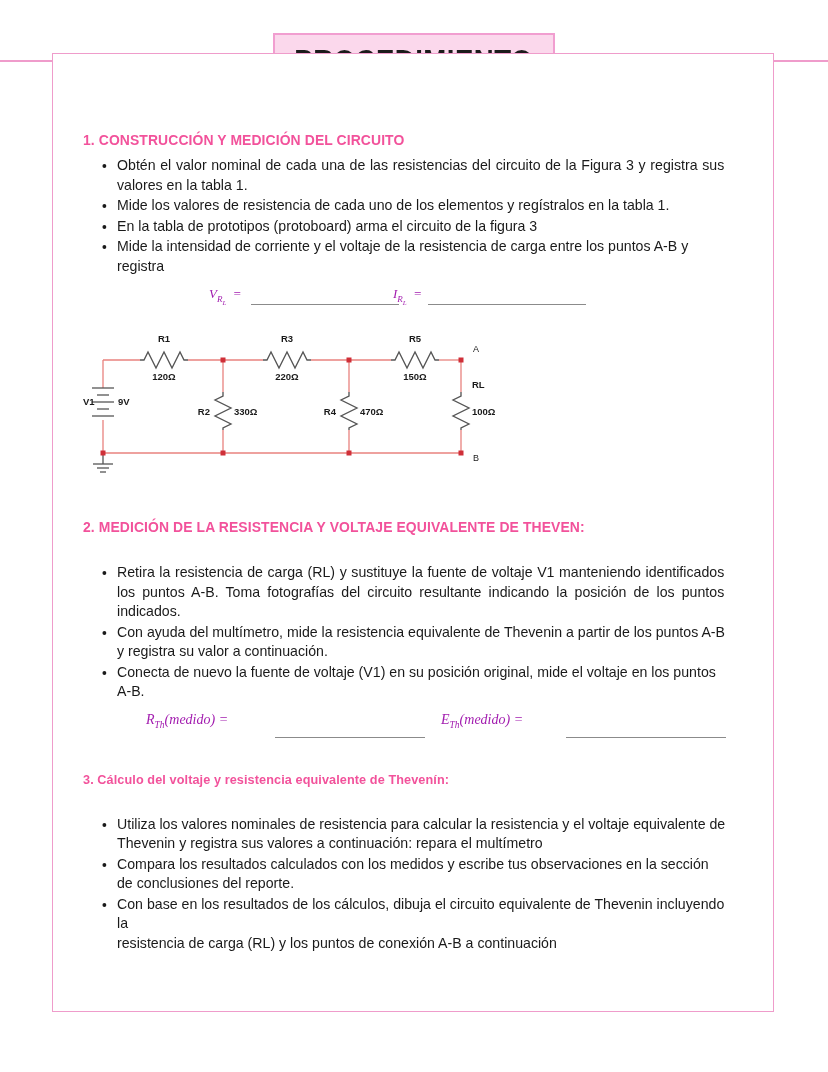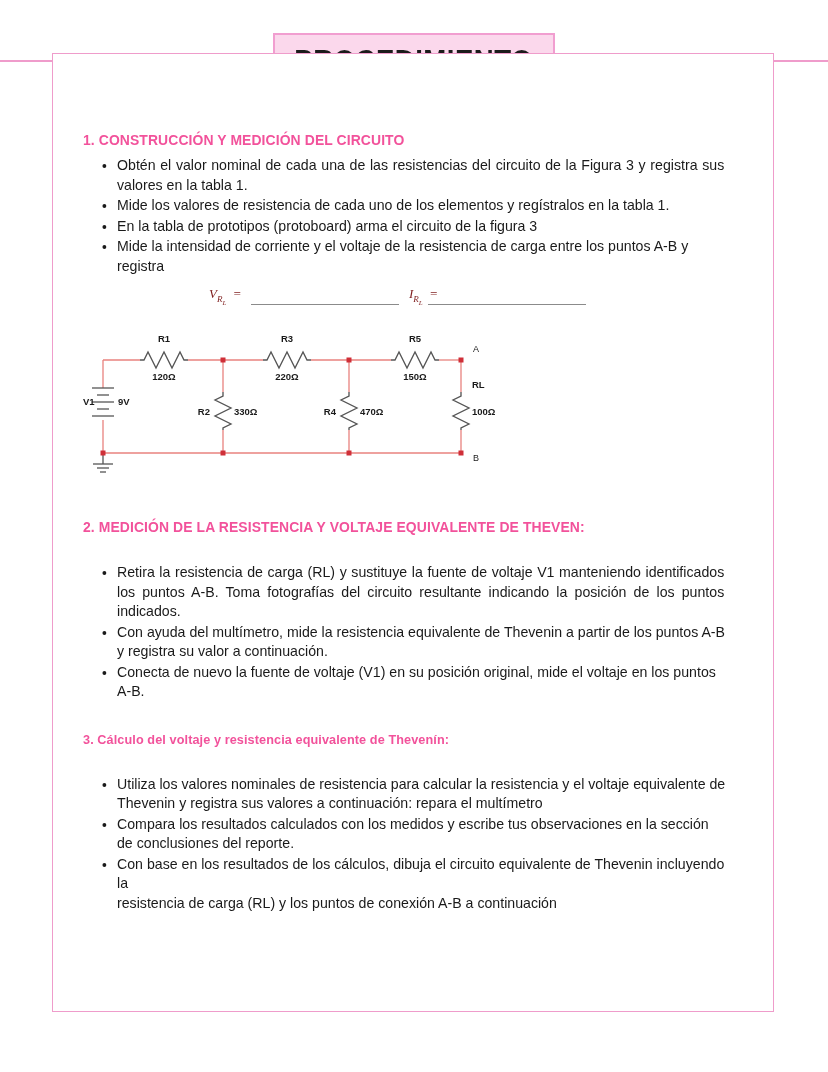--- a/index.html
+++ b/index.html
@@ -90,21 +90,21 @@
     left:-15px; top:8px;
     width:4px;height:4px;border-radius:50%;
     background:#1a1a1a;
   }
   li.justify{ text-align:justify; padding-right:4px; }
 
   
   .math{
     font-family:"Liberation Serif","DejaVu Serif",serif;
     font-style:italic;
-    color:#7f1d1d;
+    color:#a21caf;
   }
   .mrow{ position:relative; height:34px; }
   .mlabel{ position:absolute; font-size:13px; white-space:nowrap; }
   .mlabel sub{ font-size:9px; font-style:italic; }
   .mline{
     position:absolute;
     height:1.2px;
     background:#8b8b8b;
   }
 
@@ -148,21 +148,21 @@
   <ul class="bullets">
     <li class="justify">Obtén el valor nominal de cada una de las resistencias del circuito de la Figura 3 y registra sus valores en la tabla 1.</li>
     <li>Mide los valores de resistencia de cada uno de los elementos y regístralos en la tabla 1.</li>
     <li>En la tabla de prototipos (protoboard) arma el circuito de la figura 3</li>
     <li>Mide la intensidad de corriente y el voltaje de la resistencia de carga entre los puntos A-B y registra</li>
   </ul>
 
   <div class="mrow math" style="margin-top:4px;">
     <span class="mlabel" style="left:126px;top:2px;">V<sub>R<sub style="font-size:7px">L</sub></sub> &nbsp;=</span>
     <div class="mline" style="left:168px;top:20px;width:148px;"></div>
-    <span class="mlabel" style="left:310px;top:2px;margin-left:16px;">I<sub>R<sub style="font-size:7px">L</sub></sub> &nbsp;=</span>
+    <span class="mlabel" style="left:310px;top:2px;">I<sub>R<sub style="font-size:7px">L</sub></sub> &nbsp;=</span>
     <div class="mline" style="left:345px;top:20px;width:158px;"></div>
   </div>
 
   <div id="circuit-wrap">
     <svg id="circuit-svg" width="672" height="170" viewBox="0 0 672 170">
 
       <g stroke="#e8827e" stroke-width="1.3" fill="none">
 
         <line x1="20" y1="40" x2="20" y2="68"></line>
 
@@ -260,20 +260,26 @@
 
   <div class="gap-sm"></div>
   <div class="sec-head">2. MEDICIÓN DE LA RESISTENCIA Y VOLTAJE EQUIVALENTE DE THEVEN:</div>
   <div class="gap-md"></div>
   <ul class="bullets">
     <li class="justify">Retira la resistencia de carga (RL) y sustituye la fuente de voltaje V1 manteniendo identificados los puntos A-B. Toma fotografías del circuito resultante indicando la posición de los puntos indicados.</li>
     <li>Con ayuda del multímetro, mide la resistencia equivalente de Thevenin a partir de los puntos A-B y registra su valor a continuación.</li>
     <li>Conecta de nuevo la fuente de voltaje (V1) en su posición original, mide el voltaje en los puntos A-B.</li>
   </ul>
 
+  <div class="mrow math" style="margin-top:6px;height:40px;">
+    <span class="mlabel" style="left:63px;top:2px;font-size:14px;">R<sub style="font-size:9.5px">Th</sub>(medido) =</span>
+    <div class="mline" style="left:192px;top:27px;width:150px;"></div>
+    <span class="mlabel" style="left:358px;top:2px;font-size:14px;">E<sub style="font-size:9.5px">Th</sub>(medido) =</span>
+    <div class="mline" style="left:483px;top:27px;width:160px;"></div>
+  </div>
 
   <div class="gap-lg"></div>
   <div class="sec-head small">3. Cálculo del voltaje y resistencia equivalente de Thevenín:</div>
   <div class="gap-md"></div>
   <ul class="bullets">
     <li>Utiliza los valores nominales de resistencia para calcular la resistencia y el voltaje equivalente de Thevenin y registra sus valores a continuación: repara el multímetro</li>
     <li>Compara los resultados calculados con los medidos y escribe tus observaciones en la sección de conclusiones del reporte.</li>
     <li>
       <span>Con base en los resultados de los cálculos, dibuja el circuito equivalente de Thevenin incluyendo la</span><br>
       <span>resistencia de carga (RL) y los puntos de conexión A-B a continuación</span>

